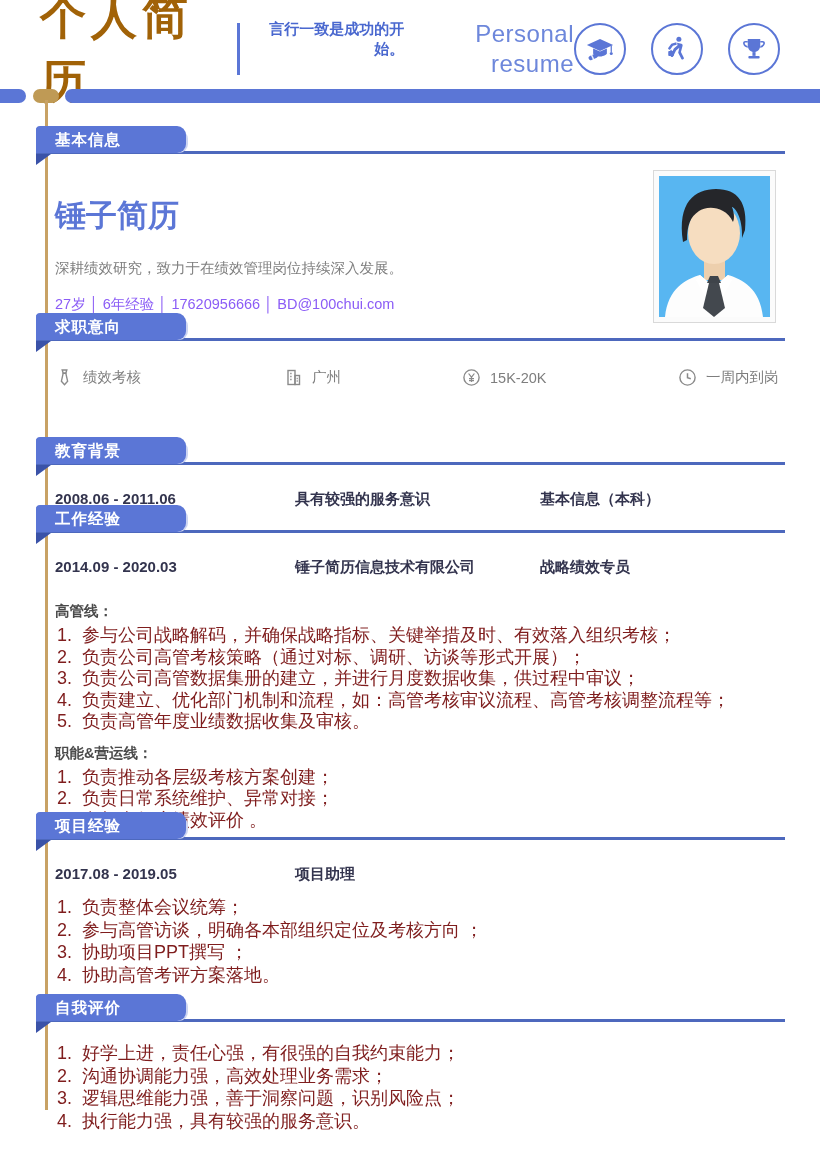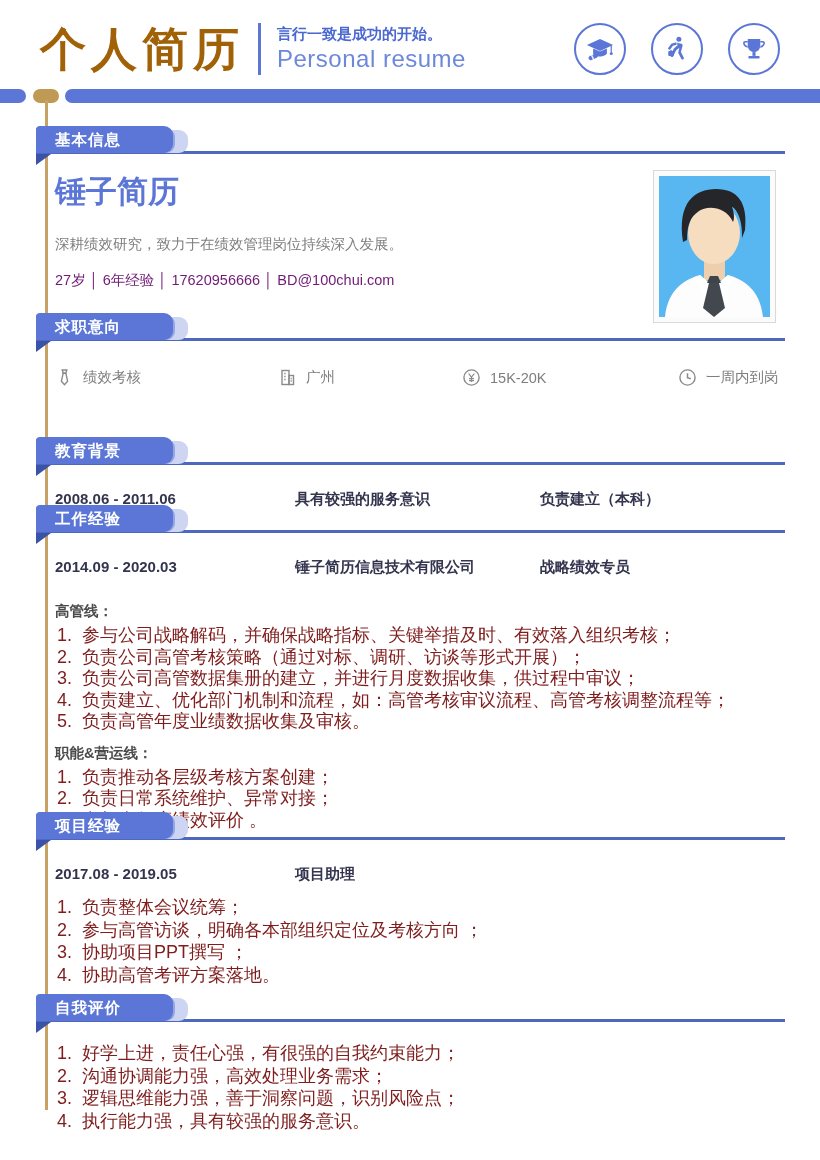--- a/index.html
+++ b/index.html
@@ -7,57 +7,57 @@
   .page {
     position:relative; width:820px; height:1160px; margin:0 auto;
     background:#ffffff; overflow:hidden;
     font-family:"Liberation Sans","DejaVu Sans",sans-serif;
     color:#333;
   }
   
   .header { position:absolute; top:14px; left:40px; right:40px; height:70px; display:flex; align-items:center; }
   .main-title { font-size:46px; font-weight:700; color:#a16207; letter-spacing:5px; line-height:64px; }
   .title-divider { width:3px; height:52px; background:#5b76d6; margin:0 16px 0 14px; }
-  .slogan-box { display:flex; flex-direction:column; justify-content:center; }
+  .slogan-box { display:flex; flex-direction:row; justify-content:center;text-align:right; }
   .slogan { font-size:15px; font-weight:700; color:#4a68cf; line-height:20px; }
   .subtitle { font-size:24px; color:#6d87db; line-height:30px; letter-spacing:0.5px; }
   .header-icons { margin-left:auto; display:flex; gap:25px; }
   .hicon { width:52px; height:52px; border:2.5px solid #5b76d6; border-radius:50%;
            display:flex; align-items:center; justify-content:center; background:#fff; }
   .hicon svg { width:30px; height:30px; }
   
   .topbar { position:absolute; top:89px; left:0; right:0; height:14px; }
   .bar-seg1 { position:absolute; left:0; top:0; width:26px; height:14px; background:#5b76d6; border-radius:0 7px 7px 0; }
   .bar-gold { position:absolute; left:33px; top:0; width:26px; height:14px; background:#bf9a55; border-radius:7px; }
   .bar-main { position:absolute; left:65px; top:0; right:0; height:14px; background:#5b76d6; border-radius:7px 0 0 7px; }
   .gold-line { position:absolute; left:45px; top:100px; width:3px; height:1010px; background:#c8a265; }
   
   .section { position:absolute; left:0; right:0; }
   .sec-head { position:relative; height:40px; }
   .sec-tab2 { position:absolute; left:36px; top:4px; width:152px; height:23px; background:#cdd5f2; border-radius:0 9px 9px 0; z-index:1; }
   .sec-tab1 { position:absolute; left:36px; top:2px; width:139px; height:25px; background:#94a7e5; border-radius:0 9px 9px 0; z-index:2; }
-  .sec-badge { position:absolute; left:36px; top:0; width:137px; height:27px; background:#5b76d6;
+  .sec-badge { position:absolute; left:36px; top:0; width:150px; height:27px; background:#5b76d6;
                border-radius:4px 9px 9px 0; color:#fff; font-size:15.5px; font-weight:700;
                line-height:27px; padding-left:19px; z-index:3; letter-spacing:1px; }
   .sec-rule { position:absolute; left:36px; right:35px; top:25px; height:3px; background:#4d68bd; z-index:0; }
   .sec-fold { position:absolute; left:36px; top:28px; width:0; height:0;
               border-top:11px solid #3a52a8; border-right:15px solid transparent; z-index:0; }
   
-  .person-name { margin:8px 35px 0 55px; font-size:31px; font-weight:600; color:#5b76d6; line-height:36px; }
+  .person-name { margin:32px 35px 0 55px; font-size:31px; font-weight:600; color:#5b76d6; line-height:36px; }
   .person-summary { margin:24px 200px 0 55px; font-size:14.5px; color:#7e7e7e; line-height:20px; }
-  .person-details { margin:16px 200px 0 55px; font-size:14.5px; color:#701a75; line-height:20px; }
+  .person-details { margin:16px 200px 0 55px; font-size:14.5px; color:#8b5cf6; line-height:20px; }
   .photo-frame { position:absolute; top:44px; right:44px; width:123px; height:153px;
                  background:#fbfbfb; border:1px solid #d9d9d9; padding:5px; }
   .photo-frame svg { width:100%; height:100%; display:block; }
   
   .intent-row { position:relative; height:24px; margin-top:15px;padding-left:12px; }
   .intent-item { position:absolute; top:0; display:flex; align-items:center; gap:9px;
                  font-size:14.5px; color:#7e7e7e; }
   .intent-item svg { width:19px; height:19px; stroke:#8a8a8a; fill:none; stroke-width:1.4; }
-  .ii-1 { left:55px; } .ii-2 { left:278px; } .ii-3 { left:462px; } .ii-4 { left:678px; }
+  .ii-1 { left:55px; } .ii-2 { left:284px; } .ii-3 { left:462px; } .ii-4 { left:678px; }
   
   .row3 { display:flex; margin:12px 35px 0 55px; font-size:15px; font-weight:700; color:#33344e; line-height:20px; }
   .row3 .c1 { width:240px; } .row3 .c2 { width:245px; } .row3 .c3 { flex:1; }
   .group-h { margin:24px 35px 0 55px; font-size:14.5px; font-weight:700; color:#4a4a4a; line-height:20px; }
   ol.num { margin:4px 35px 0 55px; padding-left:22px; font-size:18px; color:#7f1d1d; }
   ol.num li { line-height:21.5px; padding-left:5px; }
   ol.num.wide li { line-height:22.5px; }
 </style>
 </head>
 <body>
@@ -193,21 +193,21 @@
     <div class="sec-head">
       <span class="sec-tab2"></span>
       <span class="sec-tab1"></span>
       <div class="sec-rule"></div>
       <div class="sec-fold"></div>
       <div class="sec-badge">教育背景</div>
     </div>
     <div class="row3">
       <div class="c1">2008.06 - 2011.06</div>
       <div class="c2">具有较强的服务意识</div>
-      <div class="c3">负责建立（本科）</div>
+      <div class="c3">基本信息（本科）</div>
     </div>
   </div>
 
   <div class="section" style="top:505px;">
     <div class="sec-head">
       <span class="sec-tab2"></span>
       <span class="sec-tab1"></span>
       <div class="sec-rule"></div>
       <div class="sec-fold"></div>
       <div class="sec-badge">工作经验</div>

